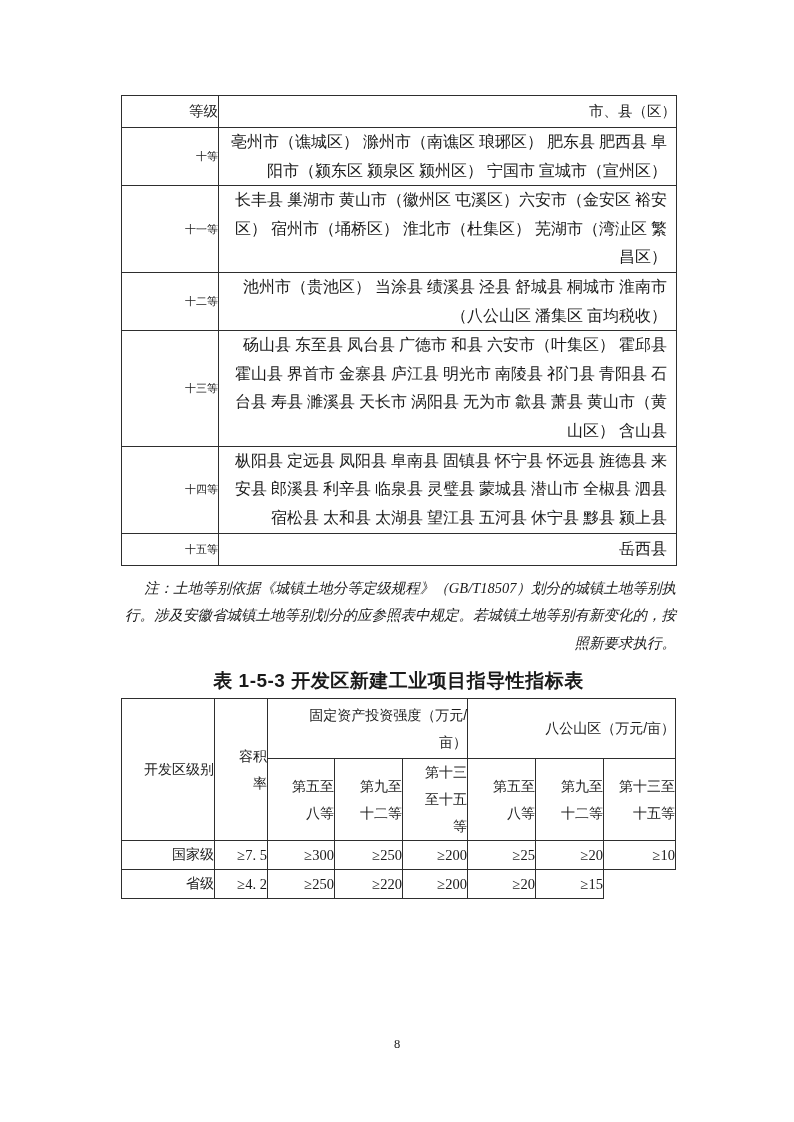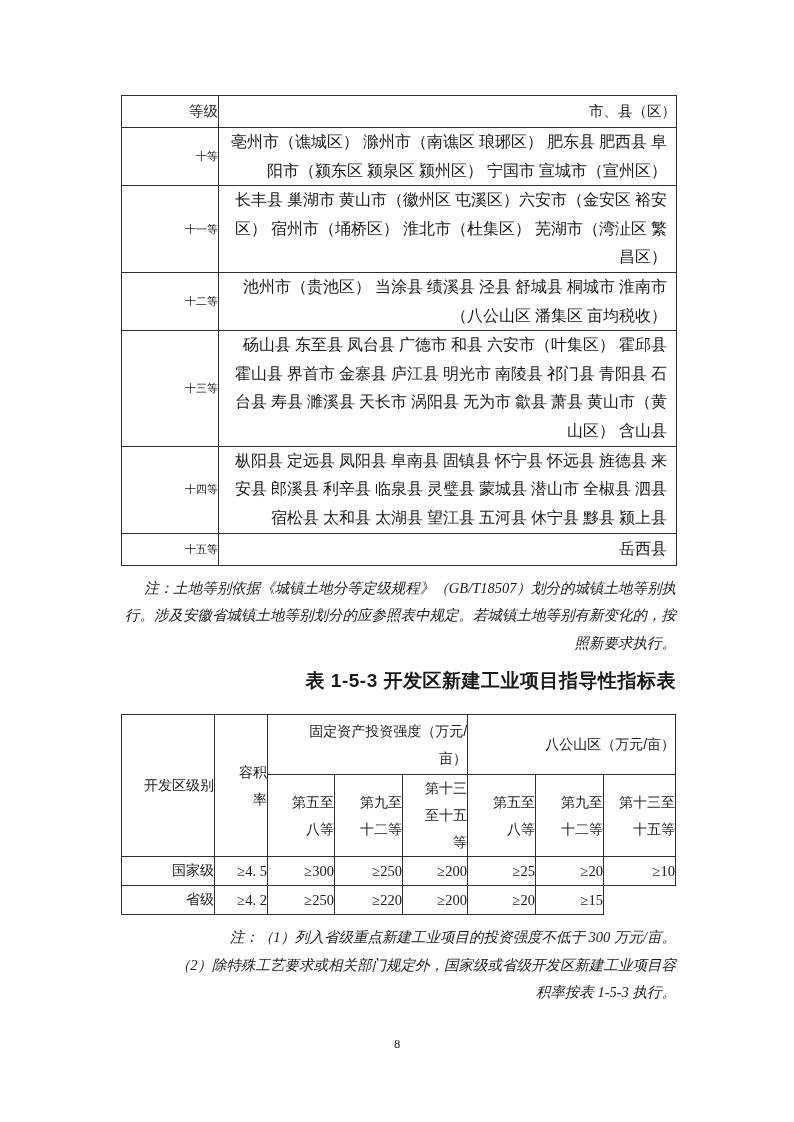--- a/index.html
+++ b/index.html
@@ -58,22 +58,22 @@
     text-align: right;
   }
   .note1 { margin-top: 9px; }
   .notes2 { margin-top: 9px; }
   .ind15 { text-indent: 1.4em; }
   .ind30 { text-indent: 2.9em; }
 
   
   .t2-title {
     margin-top: 11px;
-    margin-bottom: 20px;
-    text-align: right;
+    margin-bottom: 4px;
+    text-align: center;
     font-family: "Liberation Sans", sans-serif;
     font-weight: bold;
     font-size: 19px;
     letter-spacing: 0.5px;
   }
 
   
   .t2 th, .t2 td { font-size: 14px; }
   .t2 .hcell {
     font-family: "Liberation Sans", sans-serif;
@@ -176,41 +176,37 @@
 等</th>
           <th class="hcell">第五至
 八等</th>
           <th class="hcell">第九至
 十二等</th>
           <th class="hcell">第十三至
 十五等</th>
         </tr>
         <tr class="data">
           <td class="level">国家级</td>
-          <td class="val">≥4. 5</td>
+          <td class="val">≥7. 5</td>
           <td class="val">≥300</td>
           <td class="val">≥250</td>
           <td class="val">≥200</td>
           <td class="val">≥25</td>
           <td class="val">≥20</td>
           <td class="val">≥10</td>
         </tr>
         <tr class="data">
           <td class="level">省级</td>
           <td class="val">≥4. 2</td>
           <td class="val">≥250</td>
           <td class="val">≥220</td>
           <td class="val">≥200</td>
           <td class="val">≥20</td>
           <td class="val">≥15</td>
         </tr>
       </tbody>
     </table>
 
-    <div class="notes2">
-      <p class="note ind15">注：（1）列入省级重点新建工业项目的投资强度不低于 300 万元/亩。</p>
-      <p class="note ind30">（2）除特殊工艺要求或相关部门规定外，国家级或省级开发区新建工业项目容积率按表 1-5-3 执行。</p>
-    </div>
 
   </div>
 
   <div class="page-number">8</div>
 </div>
 
 </body></html>

